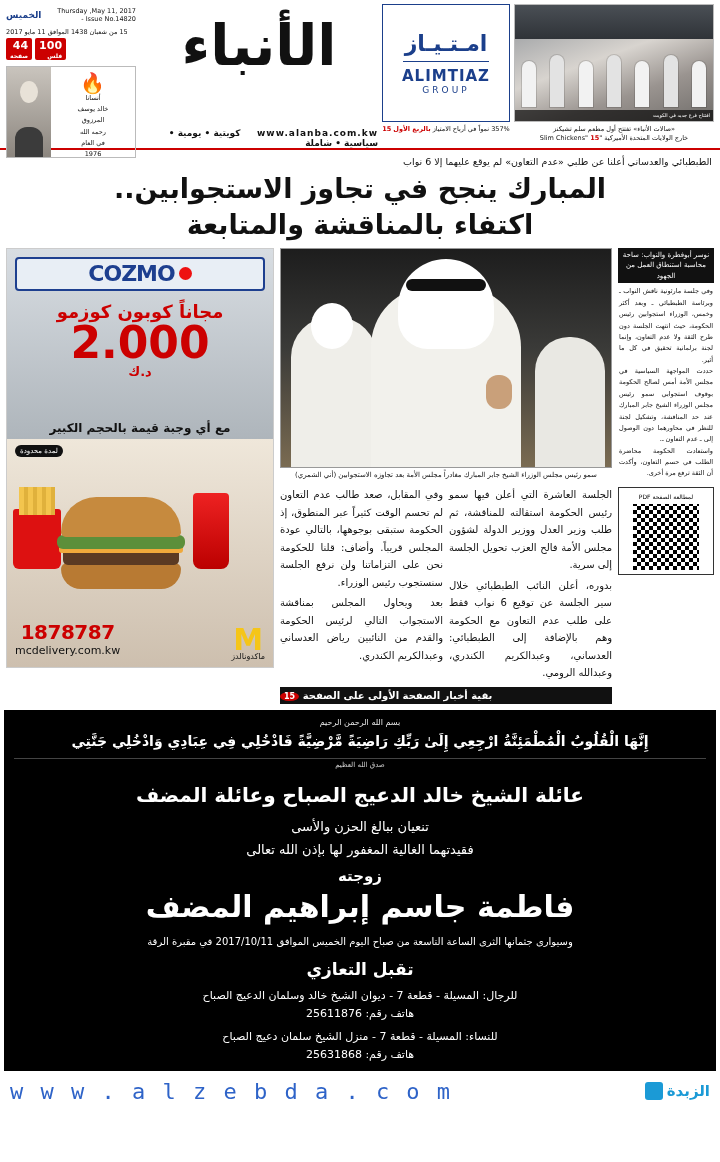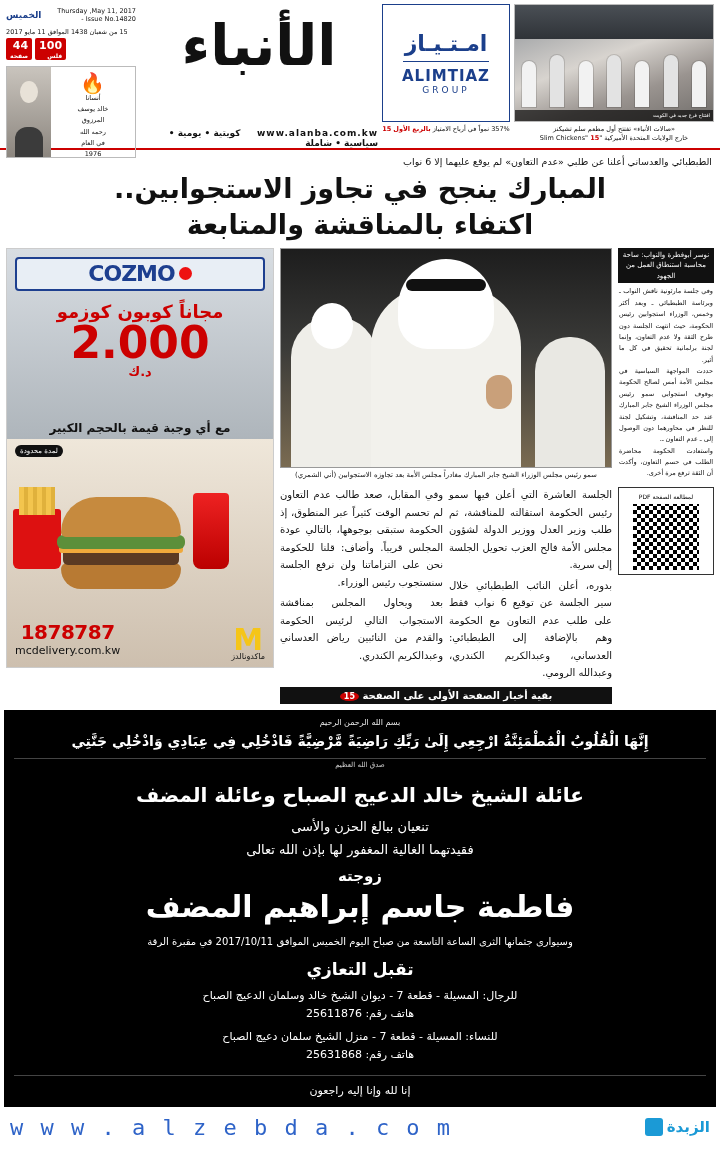--- a/index.html
+++ b/index.html
@@ -206,21 +206,21 @@
   .photo .agal { position:absolute; left:50%; transform:translateX(-50%); bottom:176px; width:80px; height:12px; background:#111; border-radius:6px; }
   .photo .hand { position:absolute; left:62%; bottom:58px; width:26px; height:34px; background:#c9a07a; border-radius:12px; }
   .photo .p2 { position:absolute; left:10px; bottom:0; width:86px; height:150px; background:#efeee9; border-radius:40px 40px 0 0;}
   .photo .p2h { position:absolute; left:30px; bottom:118px; width:42px; height:46px; background:#fff; border-radius:50%;}
   .photo .p3 { position:absolute; right:6px; bottom:0; width:70px; height:130px; background:#e9e8e3; border-radius:34px 34px 0 0;}
   .photo-cap {
     font-size: 7px; color:#111; text-align:center; padding:2px 0; line-height:1.5;
   }
   .cont-bar {
     background:#111; color:#fff; font-size:10px; font-weight:bold;
-    text-align:center; padding:3px 8px; margin-top:2px;
+    text-align:left; padding:3px 0; margin-top:2px;
   }
   .cont-bar .pg { background:#c00; border-radius:50%; padding:0 4px; font-size:8px; }
 
   .cols2 { display:flex; flex-direction:row; gap:6px; margin-top:4px; }
   .tcol { flex:1; font-size:10px; line-height:1.75; text-align:justify; color:#111; }
   .tcol p { margin-bottom:3px; }
 
   
   .side-head {
     background:#111; color:#fff; font-size:7px; text-align:center; padding:2px;
@@ -450,21 +450,20 @@
     <div class="l1">تنعيان ببالغ الحزن والأسى</div>
     <div class="l2">فقيدتهما الغالية المغفور لها بإذن الله تعالى</div>
     <div class="wife">زوجته</div>
     <div class="name">فاطمة جاسم إبراهيم المضف</div>
     <div class="burial">وسيوارى جثمانها الثرى الساعة التاسعة من صباح اليوم الخميس الموافق 2017/10/11 في مقبرة الرقة</div>
     <div class="accept">تقبل التعازي</div>
     <div class="line">للرجال: المسيلة - قطعة 7 - ديوان الشيخ خالد وسلمان الدعيج الصباح</div>
     <div class="phone">هاتف رقم: 25611876</div>
     <div class="line">للنساء: المسيلة - قطعة 7 - منزل الشيخ سلمان دعيج الصباح</div>
     <div class="phone">هاتف رقم: 25631868</div>
-    <div class="closing">إنا لله وإنا إليه راجعون</div>
   </div>
 
   <div class="footer">
     <div class="zbd">
       <span class="t">الزبدة</span>
       <span class="sq"></span>
     </div>
     <div class="wm">w w w . a l z e b d a . c o m</div>
   </div>
 

